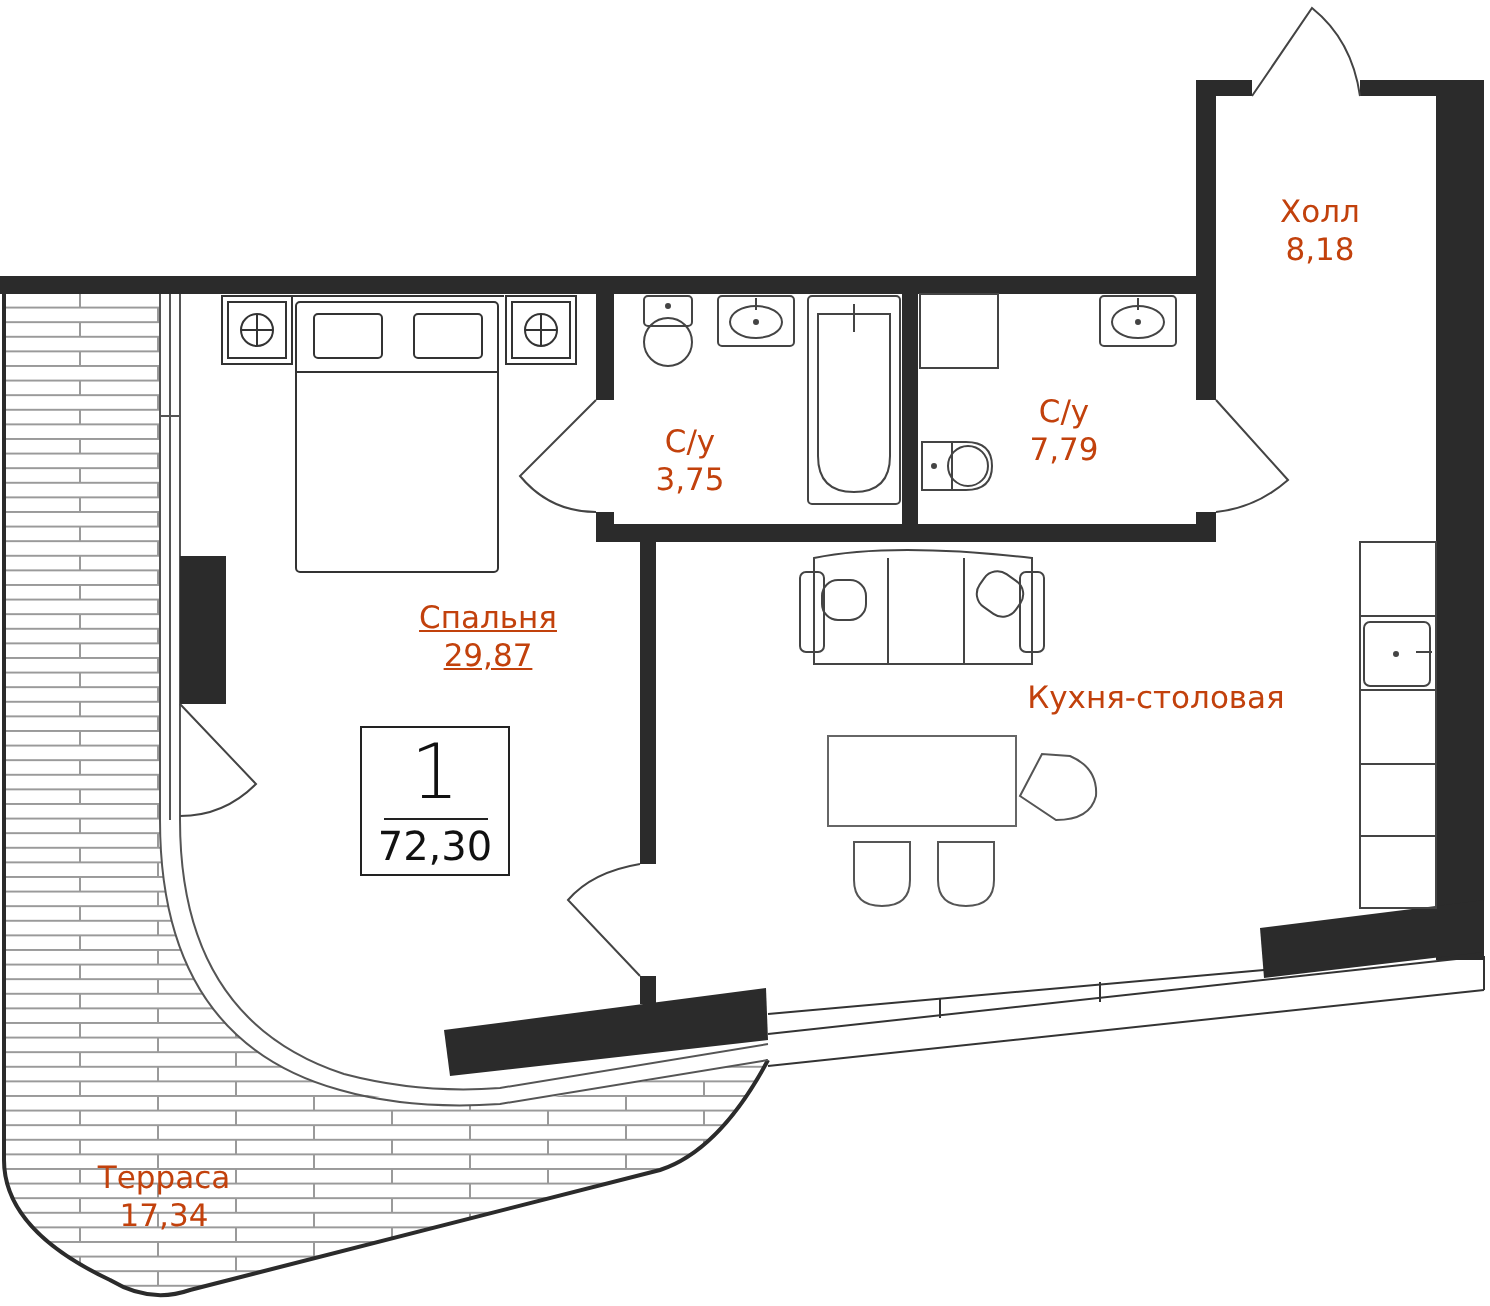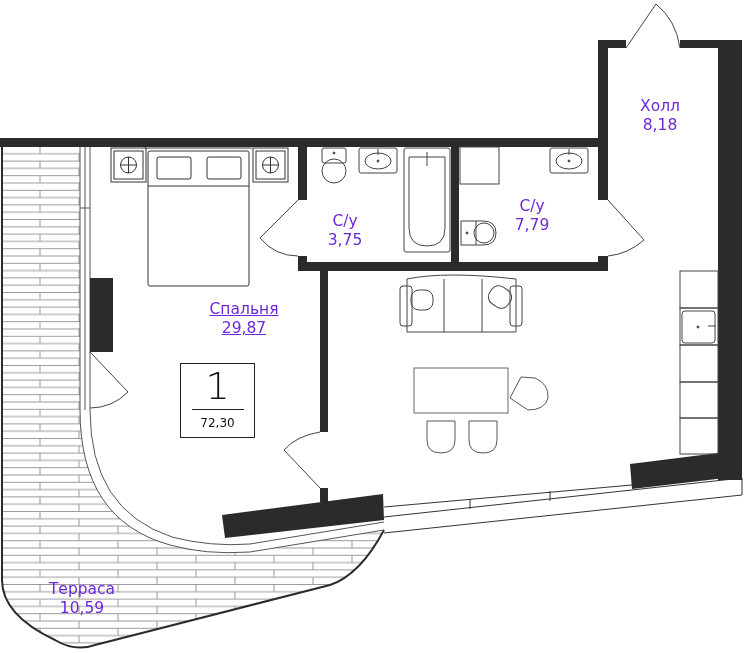--- a/index.html
+++ b/index.html
@@ -1,22 +1,22 @@
 <!DOCTYPE html>
 <html><head>
 <meta charset="utf-8">
 <style>
   html, body { margin: 0; padding: 0; background: #ffffff; }
   body { width: 745px; height: 653px; position: relative; overflow: hidden; font-family: "Liberation Sans", "DejaVu Sans", sans-serif; }
   svg.plan { position: absolute; left: 0; top: 0; }
-  .lbl { position: absolute; text-align: center; color: #6d28d9; font-family: "DejaVu Sans", sans-serif; font-size: 15.5px; line-height: 19px; white-space: nowrap; transform: translateX(-50%); }
+  .lbl { position: absolute; text-align: center; color: #c2410c; font-family: "DejaVu Sans", sans-serif; font-size: 15.5px; line-height: 19px; white-space: nowrap; transform: translateX(-50%); }
   .unit-box { position: absolute; left: 180px; top: 363px; width: 75px; height: 75px; border: 1px solid #222; box-sizing: border-box; background: #fff; text-align: center; font-family: "DejaVu Sans", sans-serif; color: #111; }
   .unit-box .num { font-size: 38px; line-height: 40px; margin-top: 2px; font-weight: 300; }
   .unit-box .rule { width: 52px; height: 1px; background: #222; margin: 3px auto 4px auto; }
-  .unit-box .area { font-size: 12px; line-height: 18px; }
+  .unit-box .area { font-size: 20px; line-height: 18px; }
 </style>
 </head>
 <body>
 
 <svg class="plan" width="745" height="653" viewBox="0 0 745 653" xmlns="http://www.w3.org/2000/svg">
   <defs>
     <pattern id="deck" x="0" y="0" width="78" height="14.6" patternUnits="userSpaceOnUse">
       <line x1="0" y1="0.5" x2="78" y2="0.5" stroke="#9a9a9a" stroke-width="1"></line>
       <line x1="0" y1="7.8" x2="78" y2="7.8" stroke="#9a9a9a" stroke-width="1"></line>
       <line x1="40" y1="0.5" x2="40" y2="7.8" stroke="#9a9a9a" stroke-width="1"></line>
@@ -189,23 +189,24 @@
 </div>
 <div class="lbl" style="left:532px; top:197px;">
   <div>С/у</div>
   <div>7,79</div>
 </div>
 <div class="lbl" style="left:244px; top:300px;text-decoration:underline;">
   <div>Спальня</div>
   <div>29,87</div>
 </div>
 <div class="lbl" style="left:578px; top:340px;">
+  <div>Кухня-столовая</div>
 </div>
 <div class="lbl" style="left:82px; top:580px;text-align:center;">
   <div>Терраса</div>
-  <div>10,59</div>
+  <div>17,34</div>
 </div>
 
 <div class="unit-box">
   <div class="num">1</div>
   <div class="rule"></div>
   <div class="area">72,30</div>
 </div>
 
 </body></html>

